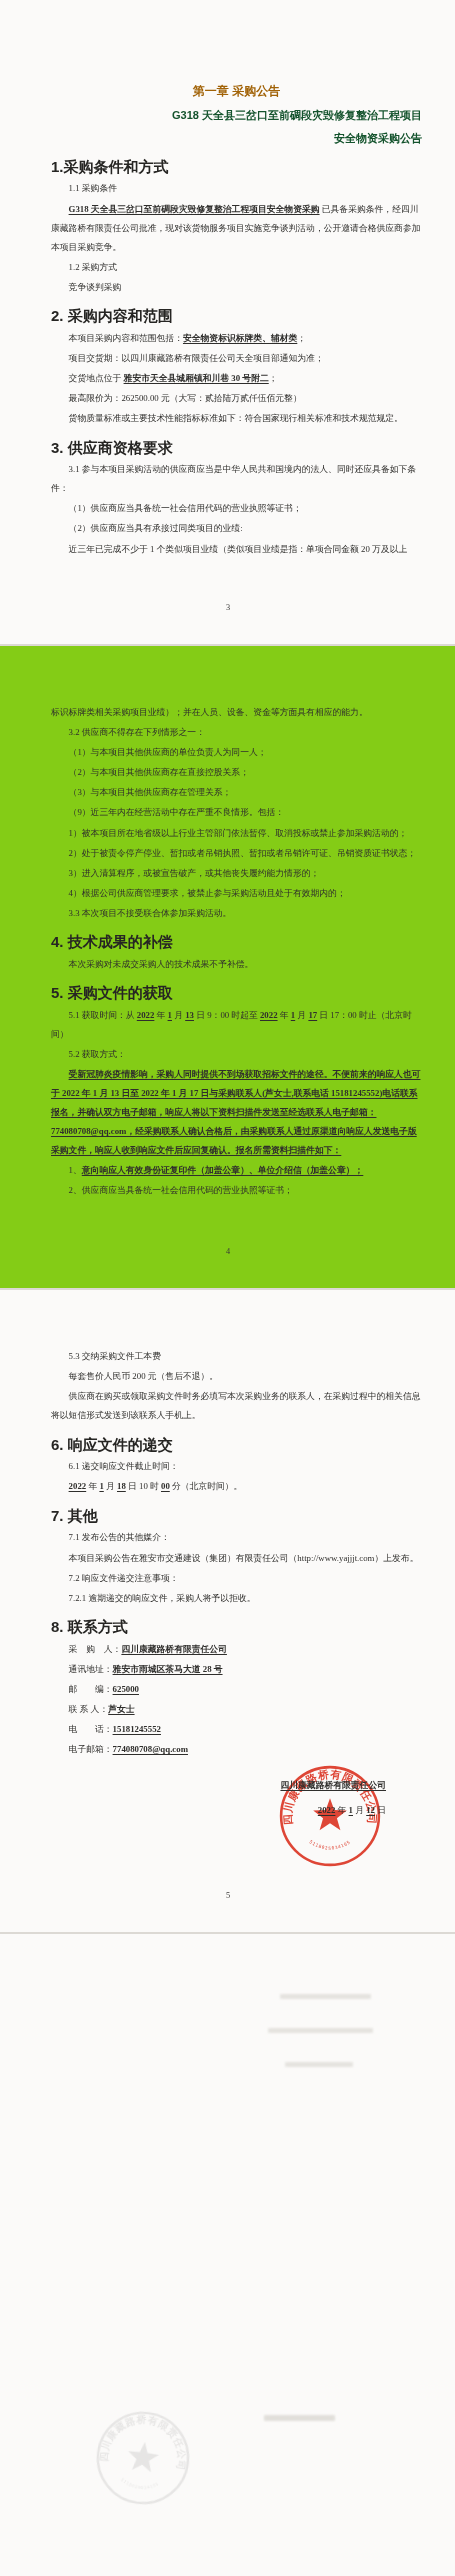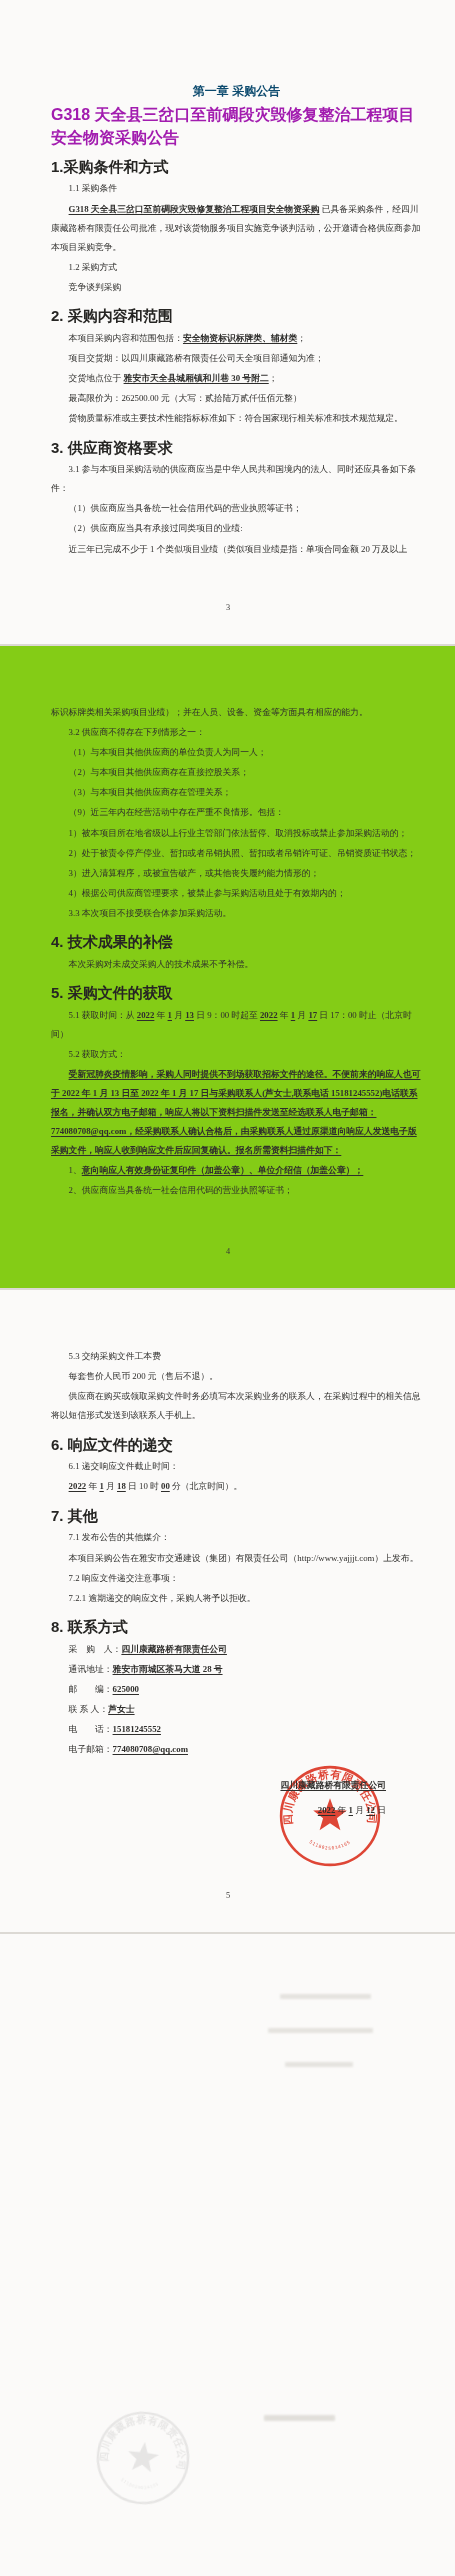--- a/index.html
+++ b/index.html
@@ -6,23 +6,23 @@
   body{width:456px;background:#e8e6e2;font-family:"Liberation Serif","DejaVu Serif",serif;}
   .doc{width:456px;}
   .page{position:relative;width:456px;height:644px;background:#fbfaf9;overflow:hidden;box-sizing:border-box;}
   .page + .page{border-top:2.3px solid #dcd9d4;}
   .page-p2{background:#84cc16;}
   .content{padding:0 34px 0 51px;font-size:8.8px;color:#2f2e2c;}
   .content-p2{padding-top:57px;}
   .para{line-height:19px;margin:0 0 1.1px;text-indent:2em;}
   .cont{text-indent:0;}
   .doc-chapter{margin:83px 0 5.7px;text-align:center;font-size:12px;font-weight:700;
-    font-family:"Liberation Sans","DejaVu Sans",sans-serif;line-height:17px;text-indent:0;color:#0c4a6e;}
-  .doc-subtitle{text-align:left;font-size:16px;font-weight:700;
-    font-family:"Liberation Sans","DejaVu Sans",sans-serif;line-height:18px;margin:0 0 5.7px;text-indent:0;color:#a21caf;}
+    font-family:"Liberation Sans","DejaVu Sans",sans-serif;line-height:17px;text-indent:0;color:#a16207;}
+  .doc-subtitle{text-align:right;font-size:11px;font-weight:700;
+    font-family:"Liberation Sans","DejaVu Sans",sans-serif;line-height:18px;margin:0 0 5.7px;text-indent:0;color:#14532d;}
   .sec-h2{font-family:"Liberation Sans","DejaVu Sans",sans-serif;font-size:15px;font-weight:700;
     line-height:15px;margin:11.4px 0 5.7px;text-indent:0;color:#262523;}
   .contact-row{line-height:19px;margin:0 0 1.1px;text-indent:2em;}
   .sign-line{text-align:right;padding-right:36px;line-height:25px;position:relative;z-index:2;text-indent:0;}
   .sign-first{margin-top:13.7px;}
   .pagenum{position:absolute;left:0;right:0;bottom:32px;text-align:center;font-size:8.3px;color:#3a3938;}
   .u{text-decoration:underline;text-underline-offset:2.3px;text-decoration-thickness:0.6px;font-weight:bold;}
   .stamp{position:absolute;top:474px;left:278px;width:104px;height:104px;z-index:1;opacity:.92;}
   .stamp-ring{fill:none;stroke:#dc3726;stroke-width:5;}
   .stamp-star{fill:#dc3726;}

